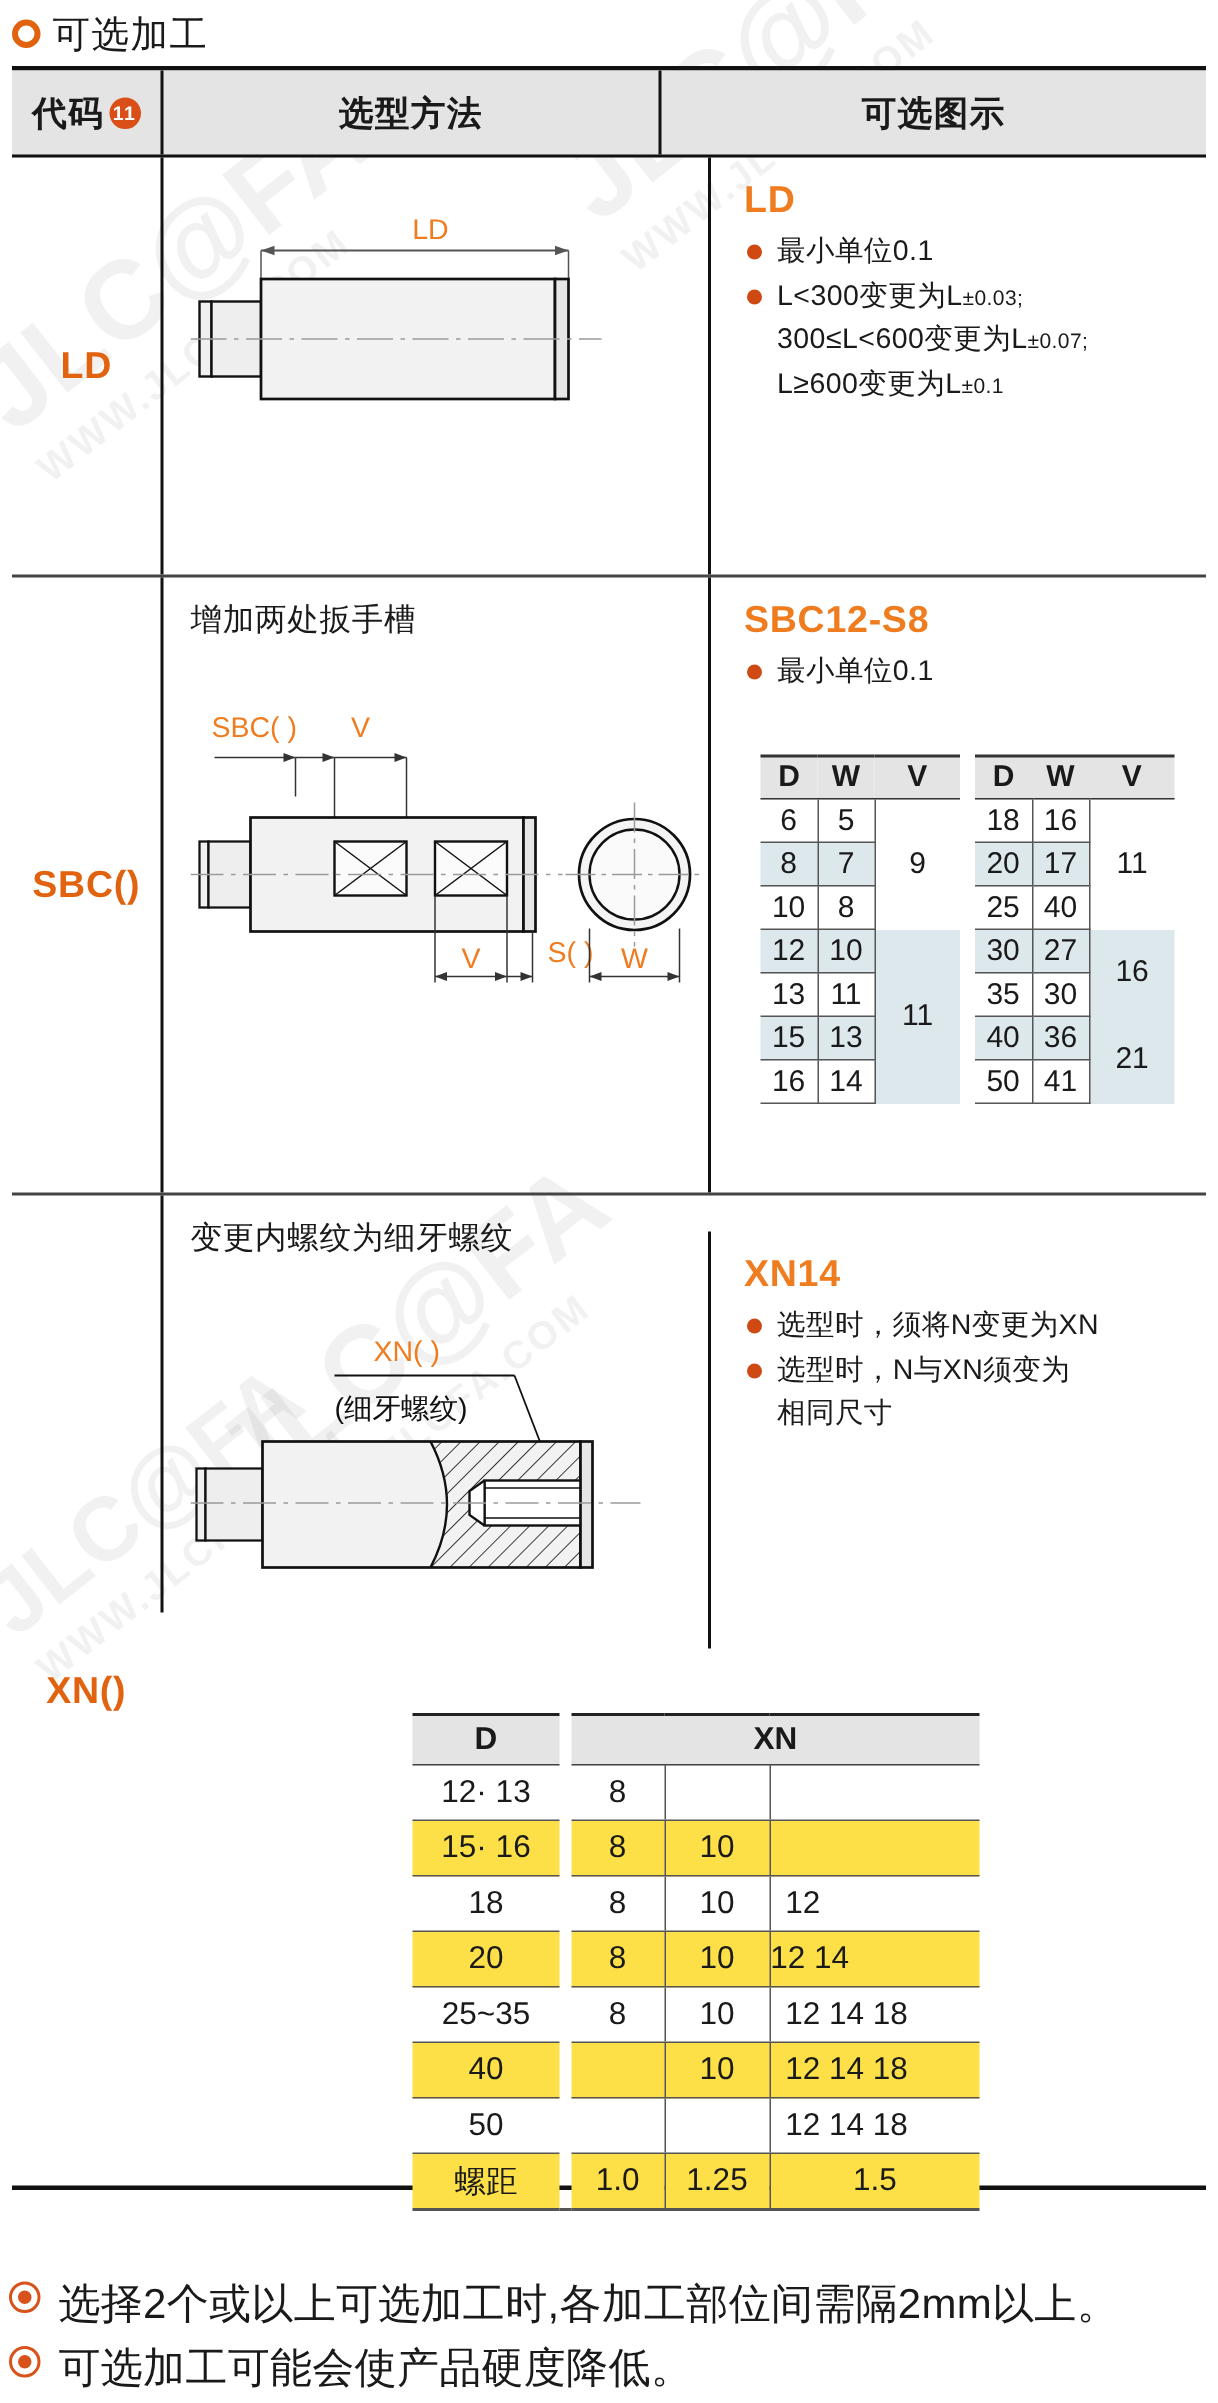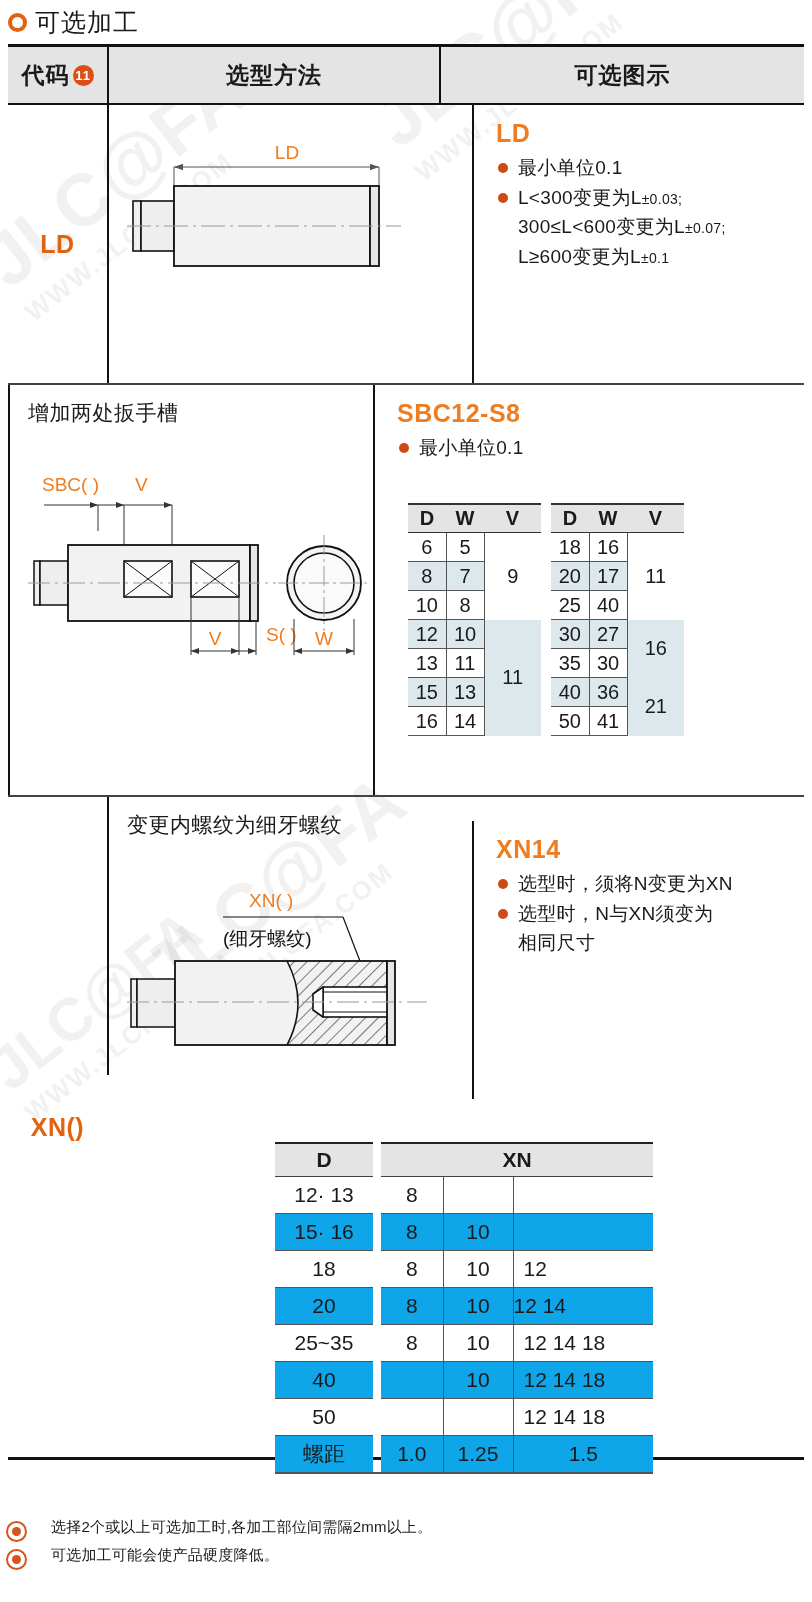--- a/index.html
+++ b/index.html
@@ -145,28 +145,28 @@
     padding: 4px 0; text-align: center;
   }
   .xn th.gap { background: transparent; border: none; width: 8px; }
   .xn td {
     border-bottom: 1.5px solid #555; text-align: center;
     height: 37px; font-size: 21px;
   }
   .xn td.gap { border: none; background: transparent !important; }
   .xn td.dcell { border-bottom: 1.5px solid #555; }
   .xn td.sep { border-left: 1.5px solid #555; }
-  .xn tr.alt td { background: #0ea5e9; }
+  .xn tr.alt td { background: #fde047; }
   .xn tr.last td { border-bottom: 2px solid #555; }
 
   
   .notes { position: absolute; left: 6px; top: 1516px; }
   .note {
-    display: flex; align-items: flex-start; gap: 24px;
-    font-size: 15px; line-height: 1.45; letter-spacing: .2px;
+    display: flex; align-items: flex-start; gap: 12px;
+    font-size: 28px; line-height: 1.45; letter-spacing: .2px;
     margin-bottom: 2px;
   }
   .dblring {
     width: 21px; height: 21px; border-radius: 50%;
     border: 2.5px solid #d8521c; flex: none; margin-top: 5px;
     display: flex; align-items: center; justify-content: center;
   }
   .dblring i {
     width: 9px; height: 9px; border-radius: 50%; background: #d8521c;
     display: block;
@@ -237,20 +237,21 @@
       <ul class="bullets">
         <li><span>最小单位0.1</span></li>
         <li><span>L&lt;300变更为L</span><span class="sub">±0.03;</span></li>
         <li class="cont"><span>300≤L&lt;600变更为L</span><span class="sub">±0.07;</span></li>
         <li class="cont"><span>L≥600变更为L</span><span class="sub">±0.1</span></li>
       </ul>
     </div>
   </div>
 
   <div class="row" style="height:412px;">
+    <div class="cell-code">SBC()</div>
 
     <div class="cell-fig">
       <div class="fig-title">增加两处扳手槽</div>
 
       <svg width="345" height="230" viewBox="0 0 345 230" style="margin-top:46px">
 
         <text class="dim-txt" x="14" y="18">SBC( )</text>
         <text class="dim-txt" x="107" y="18">V</text>
 
         <line x1="16" y1="32" x2="70" y2="32" stroke="#333" stroke-width="1"></line>

